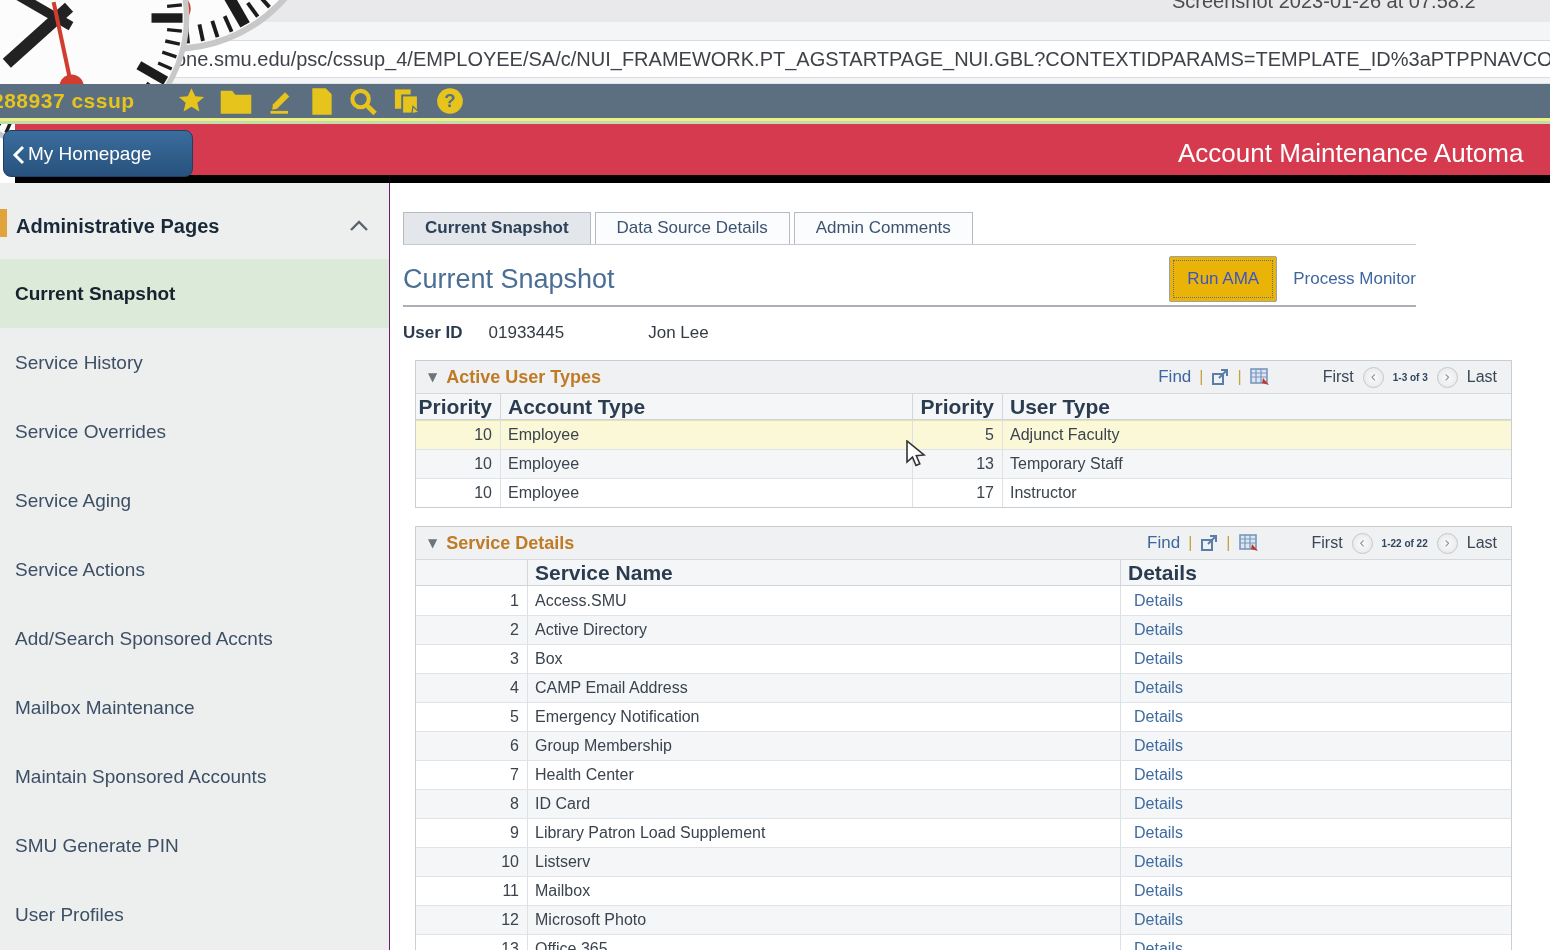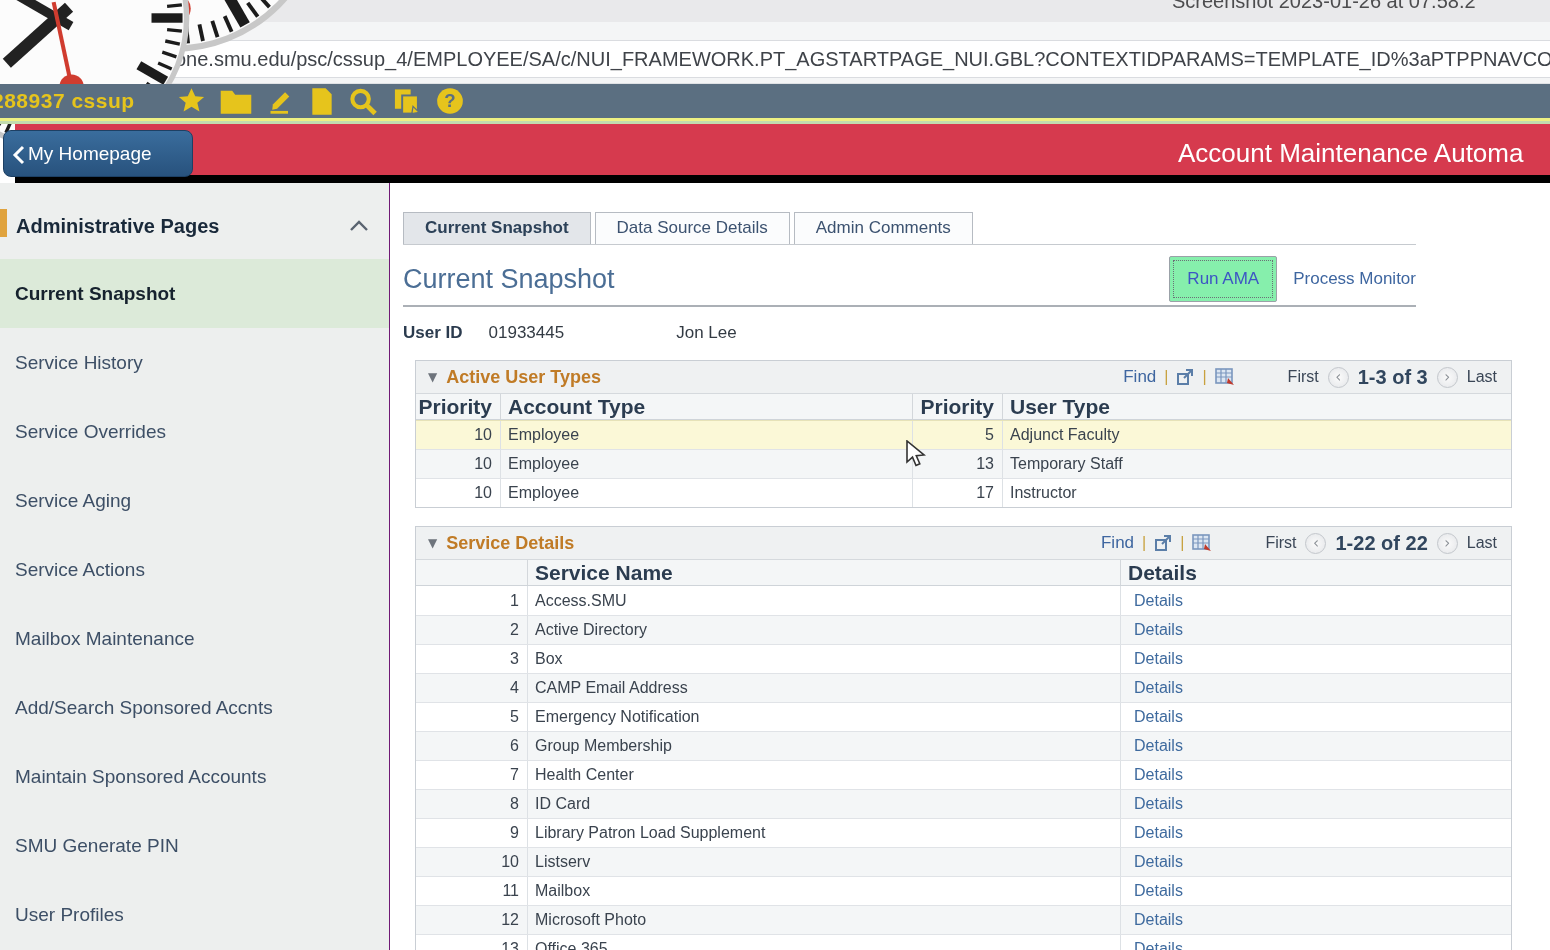--- a/index.html
+++ b/index.html
@@ -54,43 +54,43 @@
 
   
   .main { flex:1; background:#fff; padding:29px 0 0 13px; }
 
   .tabs-row { width:1013px; display:flex; border-bottom:1px solid #c6cacf; height:33px; }
   .tab { padding:0 21px; line-height:30px; border:1px solid #b6bbc2; border-bottom:none; margin-right:4px; font-size:17px; background:#fbfcfd; color:#3c5270; cursor:pointer; }
   .tab.active { background:#e3e6ea; color:#2c4158; font-weight:bold; }
 
   .title-row { width:1013px; margin-top:17px; height:34px; display:flex; align-items:center; }
   .page-title { font-size:27px; color:#4b6e95; font-weight:normal; }
-  .runama { margin-left:auto; margin-right:16px; background:#86efac; border:1px solid #9ba1a8; outline:1px dotted #6b7076; outline-offset:-5px; color:#3d55c4; font-size:17px; padding:12px 17px; border-radius:2px; cursor:pointer; font-family:inherit; }
+  .runama { margin-left:auto; margin-right:16px; background:#eab308; border:1px solid #9ba1a8; outline:1px dotted #6b7076; outline-offset:-5px; color:#3d55c4; font-size:17px; padding:12px 17px; border-radius:2px; cursor:pointer; font-family:inherit; }
   .pm-link { color:#3e66a0; font-size:17px; text-decoration:none; cursor:pointer; }
 
   .title-div { width:1013px; border-bottom:2px solid #abb0b6; margin-top:9px; }
 
   .user-row { margin-top:16px; display:flex; align-items:baseline; font-size:17px; }
   .user-row .ulabel { font-weight:bold; color:#2b3b4e; }
   .user-row .uid { margin-left:26px; color:#333b44; }
-  .user-row .uname { margin-left:112px; color:#333b44; }
+  .user-row .uname { margin-left:84px; color:#333b44; }
 
   
   .gbox { width:1097px; margin-left:12px; border:1px solid #c9ced4; background:#fff; }
   .gbox.first { margin-top:17px; }
   .gbox.second { margin-top:18px; }
   .gb-head { height:33px; background:#eff1f2; border-bottom:1px solid #d5d9dd; display:flex; align-items:center; padding:0 10px 0 12px; }
   .tri { font-family:"DejaVu Sans", sans-serif; font-size:12px; color:#6e747c; }
   .gb-title { margin-left:9px; font-size:18px; font-weight:bold; color:#c07b26; }
   .find-cluster { margin-left:auto; display:flex; align-items:center; gap:8px; }
   .find-link { color:#3e66a0; font-size:17px; cursor:pointer; }
   .sep { color:#c8a13e; font-size:16px; }
   .pager { display:flex; align-items:center; gap:9px; margin-left:52px; margin-right:4px; }
   .pg-txt { font-size:16px; color:#3a4656; cursor:pointer; }
-  .pg-range { font-size:20px; font-weight:bold; color:#31465e; }
+  .pg-range { font-size:10px; font-weight:bold; color:#31465e; }
   .circle-btn { width:21px; height:21px; border-radius:50%; border:1px solid #c3c7cc; background:radial-gradient(#fbfbfb,#e3e5e8); color:#8b9096; font-size:15px; line-height:18px; text-align:center; cursor:pointer; font-family:"DejaVu Sans", sans-serif; }
 
   .gb-colhead { display:grid; height:26px; background:#f4f6f7; border-bottom:1px solid #cfd4d9; font-size:21px; font-weight:bold; color:#2b3c50; align-items:center; }
   .gb-row { display:grid; height:29px; align-items:center; font-size:16px; color:#3a434e; background:#fff; }
   .rows .gb-row { border-top:1px solid #e0e3e7; }
   .rows .gb-row:first-of-type { border-top:none; }
   .rows .gb-row:nth-of-type(even) { background:#f4f6f7; }
   .rows .gb-row.highlight { background:#fbf8d7; border-top:1px solid #e6e2b8; }
 
   .aut-grid { grid-template-columns:85px 412px 90px auto; }
@@ -335,25 +335,25 @@
 
           <div class="sb-item">
             <span>Service Aging</span>
           </div>
 
           <div class="sb-item">
             <span>Service Actions</span>
           </div>
 
           <div class="sb-item">
+            <span>Add/Search Sponsored Accnts</span>
+          </div>
+
+          <div class="sb-item">
             <span>Mailbox Maintenance</span>
-          </div>
-
-          <div class="sb-item">
-            <span>Add/Search Sponsored Accnts</span>
           </div>
 
           <div class="sb-item">
             <span>Maintain Sponsored Accounts</span>
           </div>
 
           <div class="sb-item">
             <span>SMU Generate PIN</span>
           </div>
 

